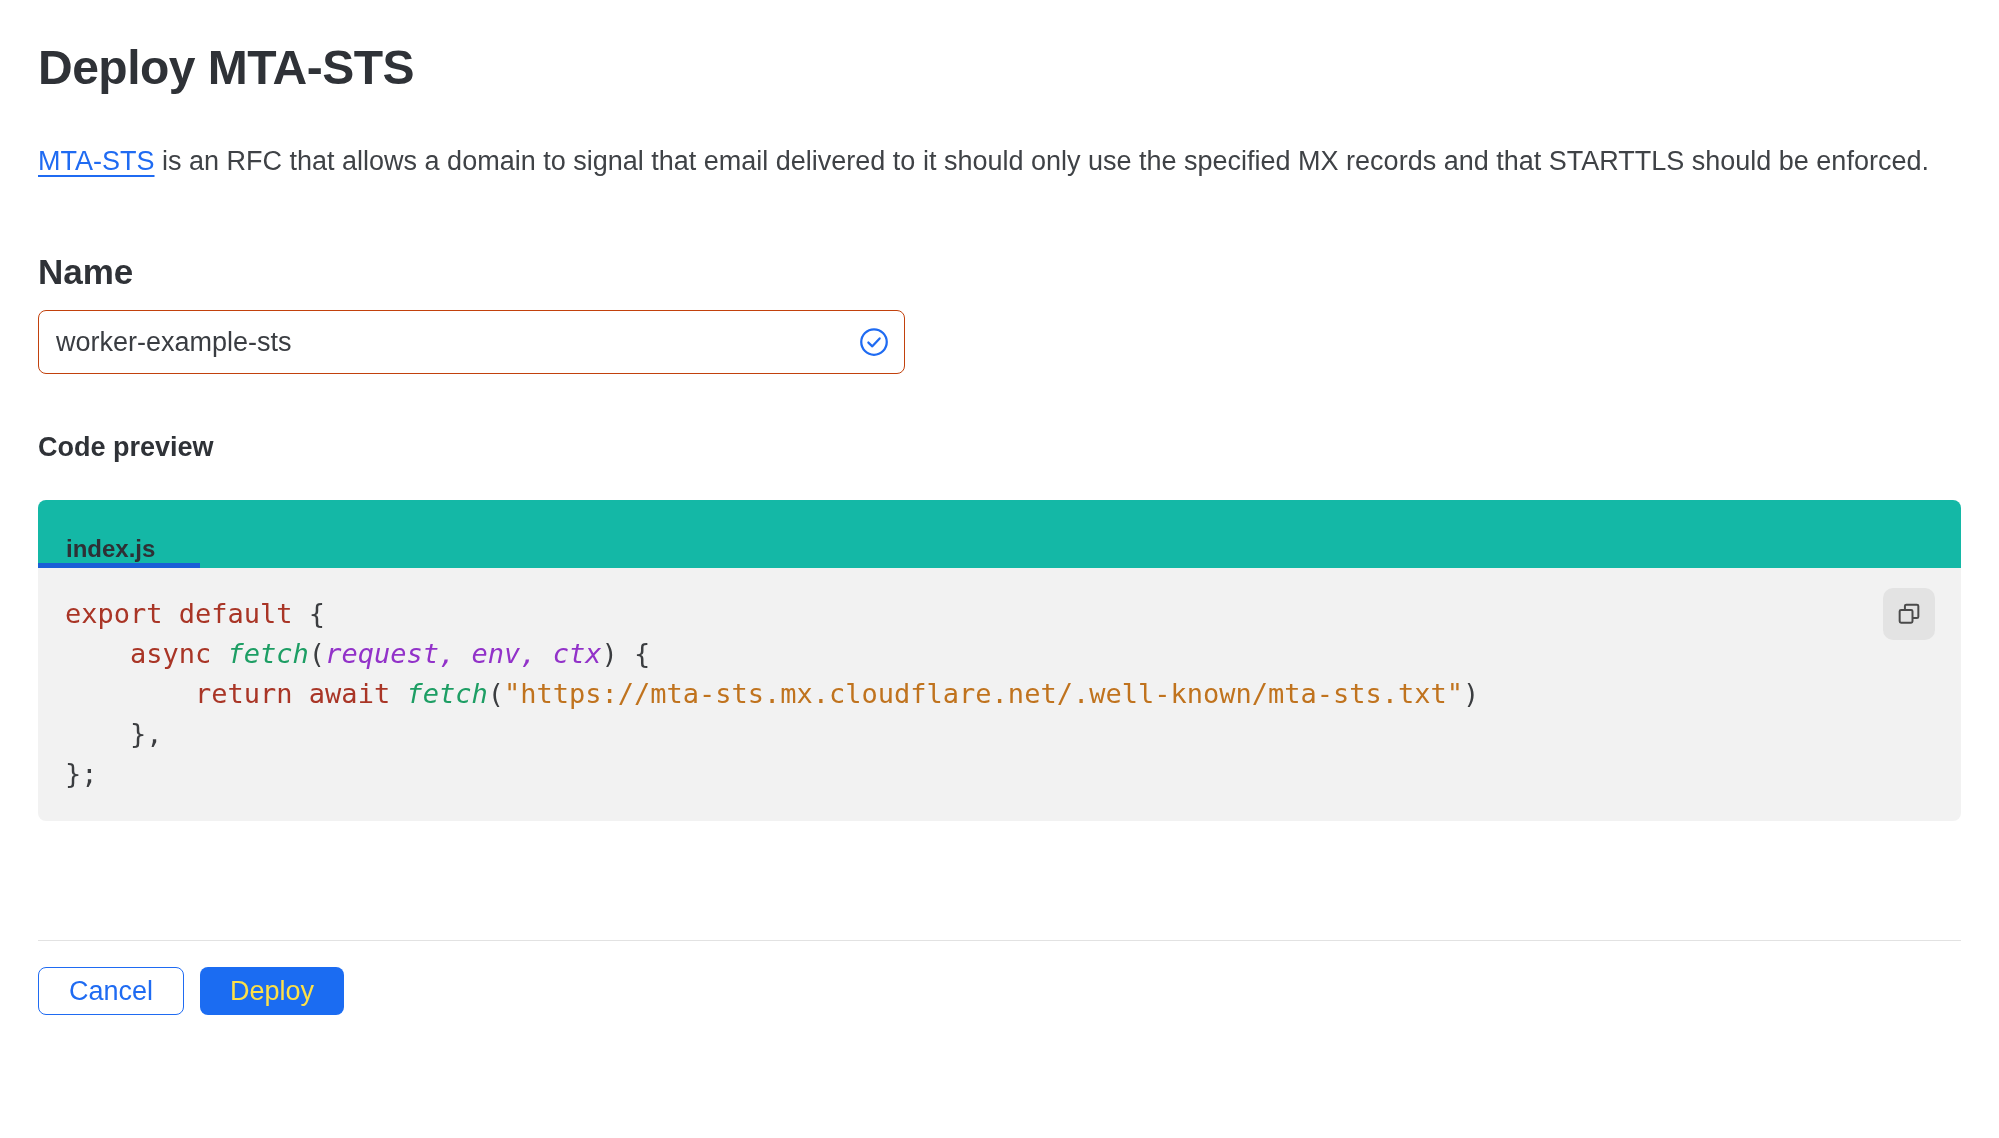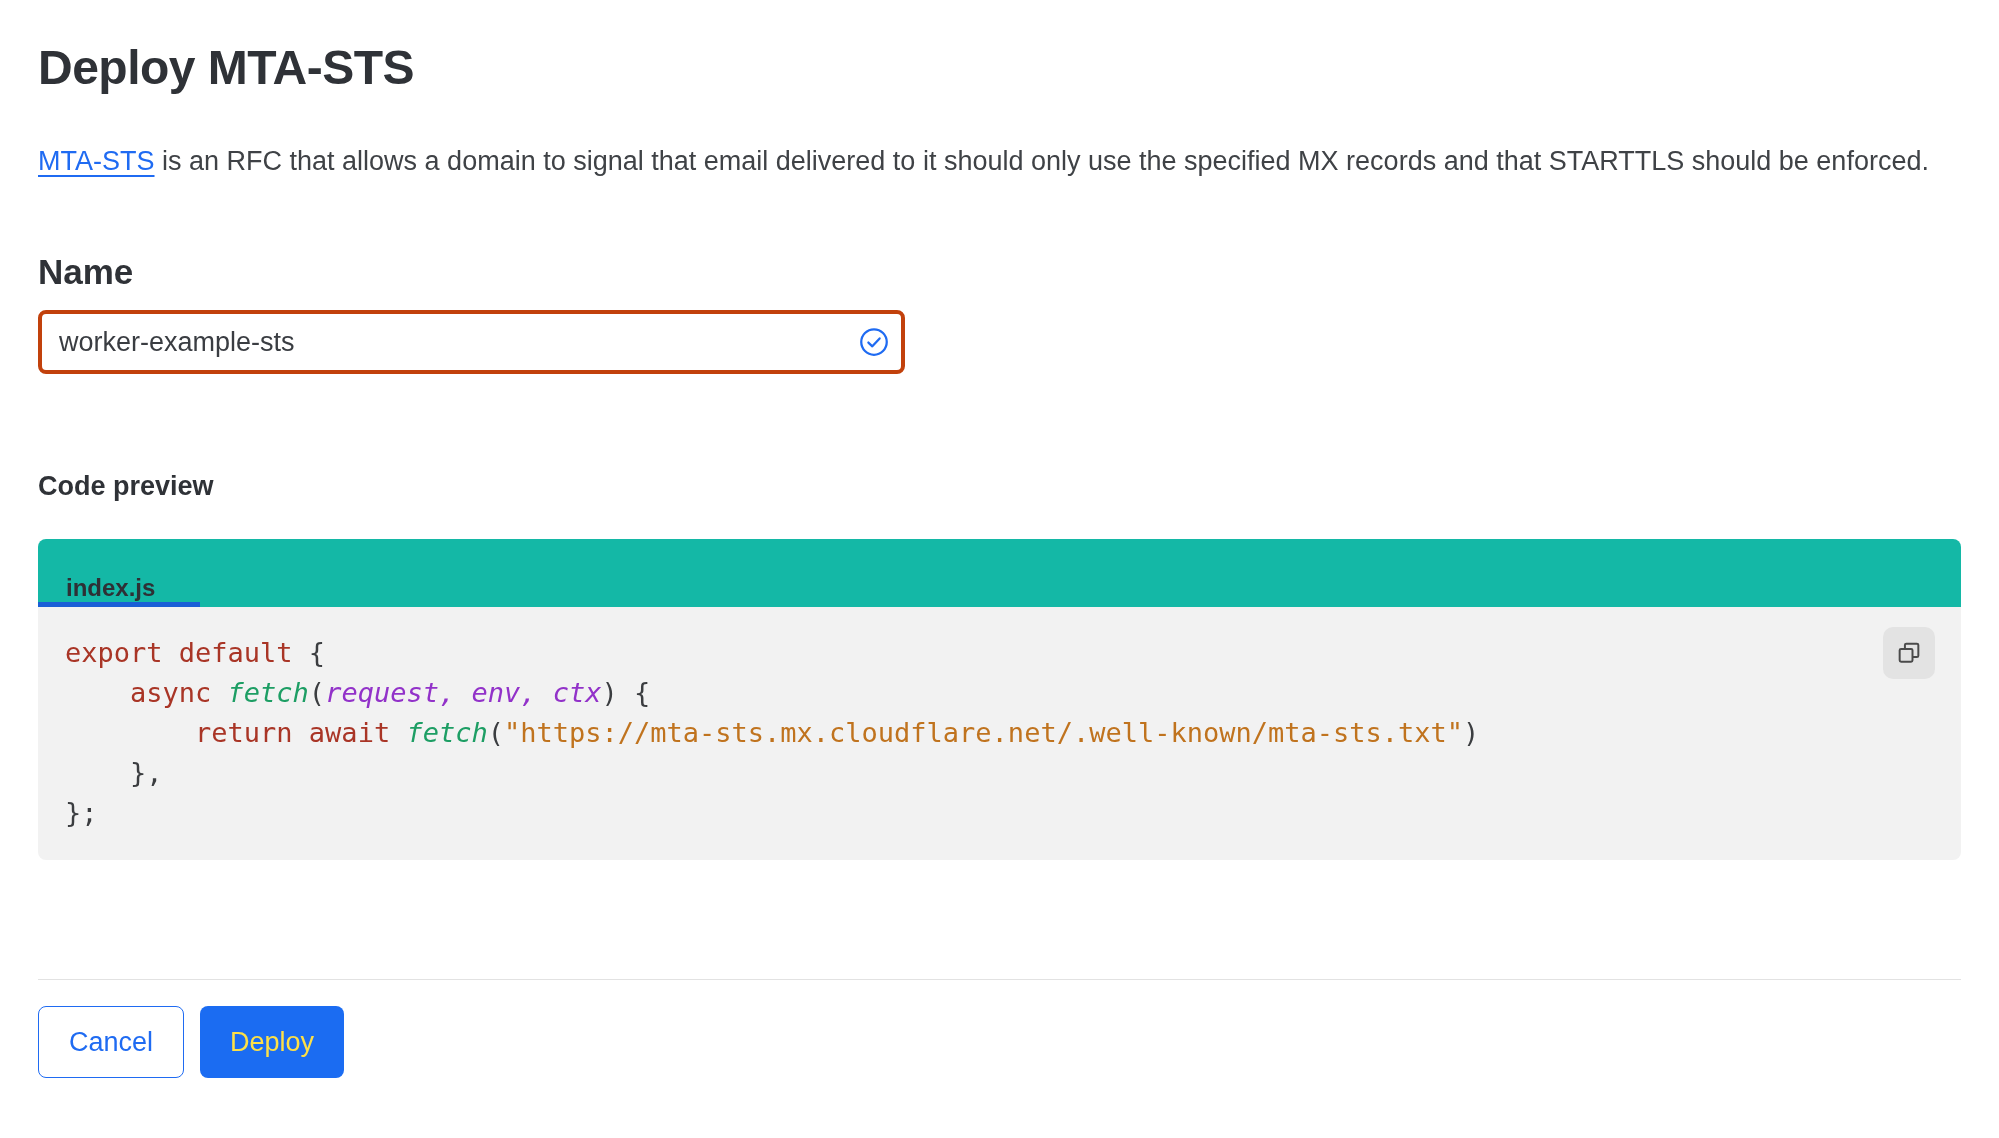--- a/index.html
+++ b/index.html
@@ -55,41 +55,41 @@
     color: var(--text-dark);
   }
   .input-wrap {
     position: relative;
     width: 867px;
     margin-top: 18px;
   }
   .input-wrap input {
     width: 100%;
     height: 64px;
-    border: 4px solid #c2410c;
+    border: 1px solid #c2410c;
     border-radius: 8px;
     background: #fff;
     font-family: "Liberation Sans", sans-serif;
     font-size: 27px;
     color: #3a3d42;
     padding: 0 62px 0 17px;
     outline: none;
   }
   .check-icon {
     position: absolute;
     right: 16px;
     top: 17px;
     width: 30px;
     height: 30px;
     color: var(--accent-blue);
     pointer-events: none;
   }
 
   .section-label {
-    margin-top: 97px;
+    margin-top: 58px;
     font-size: 27px;
     font-weight: 700;
     color: var(--text-dark);
   }
 
   .code-block { margin-top: 37px; width: 1923px; }
   .tabbar {
     height: 68px;
     background: #14b8a6;
     border-radius: 8px 8px 0 0;
@@ -157,21 +157,21 @@
     justify-content: space-between;
     align-items: center;
     padding-top: 26px;
   }
   .footer-note {
     font-size: 24px;
     color: var(--text-muted);
   }
   .footer-buttons { display: flex; gap: 16px; }
   .btn {
-    height: 72px;
+    height: 48px;
     min-width: 143px;
     border-radius: 8px;
     font-family: "Liberation Sans", sans-serif;
     font-size: 27px;
     padding: 0 30px;
     cursor: pointer;
   }
   .btn-secondary {
     background: #ffffff;
     border: 1.5px solid var(--accent-blue);

